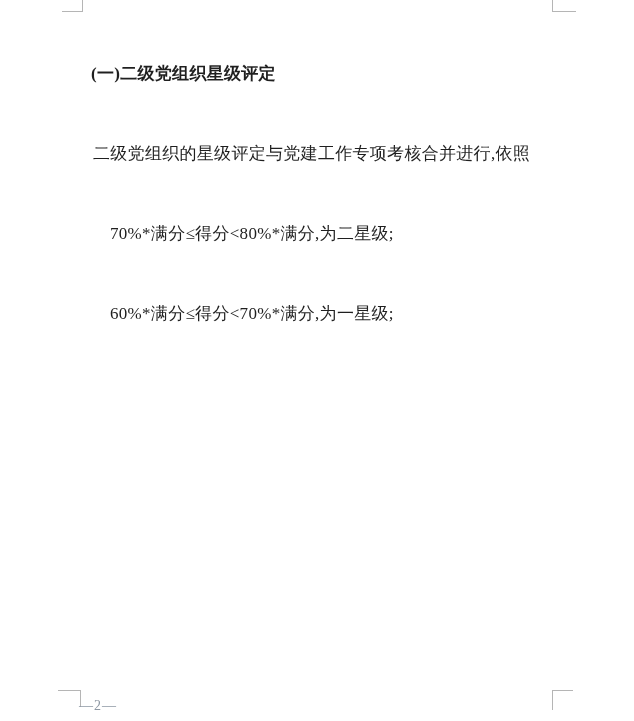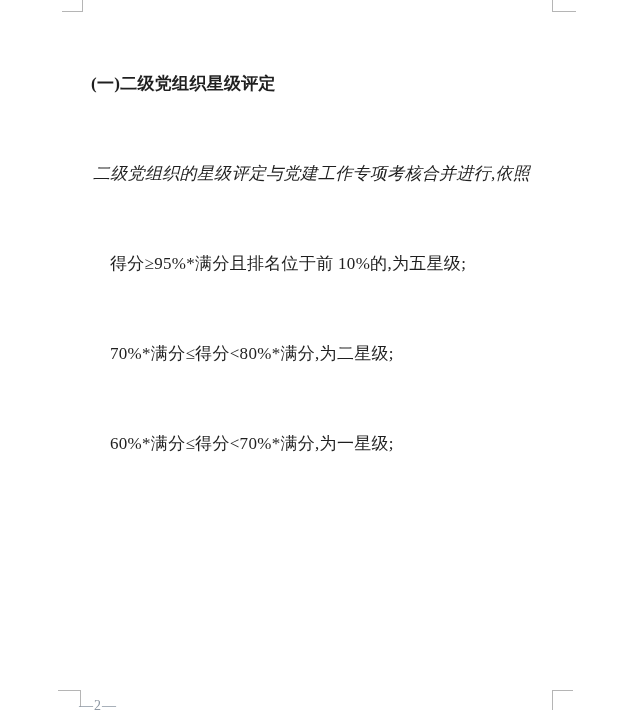--- a/index.html
+++ b/index.html
@@ -19,24 +19,24 @@
   .mark-br{left:552px;top:690px;width:20px;height:19px;border-top-width:1px;border-left-width:1px;}
 
   .textblock{
     position:absolute;
     left:63px;top:8px;width:492px;
     font-size:17px;
     line-height:26.65px;
     letter-spacing:0.3px;
     white-space:pre;
   }
-  .ln{height:26.65px;margin-top:10px;}
+  .ln{height:26.65px;}
   .b{font-weight:bold;}
   .i28{padding-left:28px;}
-  .i30{padding-left:30px;font-style:italic;}
+  .i30{padding-left:30px;}
   .i47{padding-left:47px;}
 
   .page-number{
     position:absolute;
     left:79px;top:698px;
     font-size:14px;
     line-height:16px;
     color:#8c96a2;
     letter-spacing:1px;
     font-family:"Liberation Serif","DejaVu Serif",serif;
@@ -48,21 +48,20 @@
 <div class="page">
 
   <div class="mark mark-tl"></div>
   <div class="mark mark-tr"></div>
   <div class="mark mark-bl"></div>
   <div class="mark mark-br"></div>
 
   <div class="textblock">
     <div class="ln b i28">(一)二级党组织星级评定</div>
     <div class="ln i30">二级党组织的星级评定与党建工作专项考核合并进行,依照</div>
-    <div class="ln i47">得分≥95%*满分且排名位于前 10%的,为五星级;</div>
     <div class="ln i47">70%*满分≤得分&lt;80%*满分,为二星级;</div>
     <div class="ln i47">60%*满分≤得分&lt;70%*满分,为一星级;</div>
     
     
     
     
     
     
     
     

